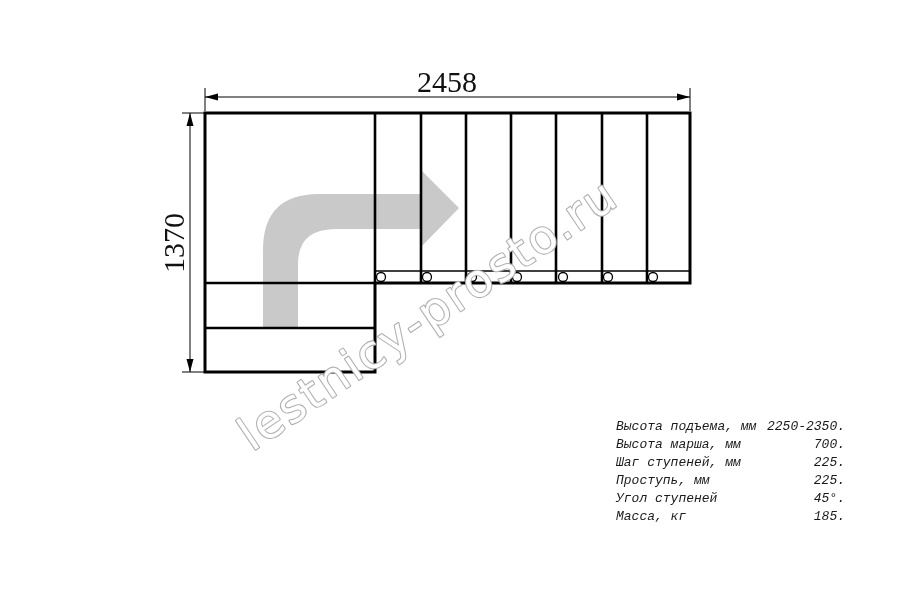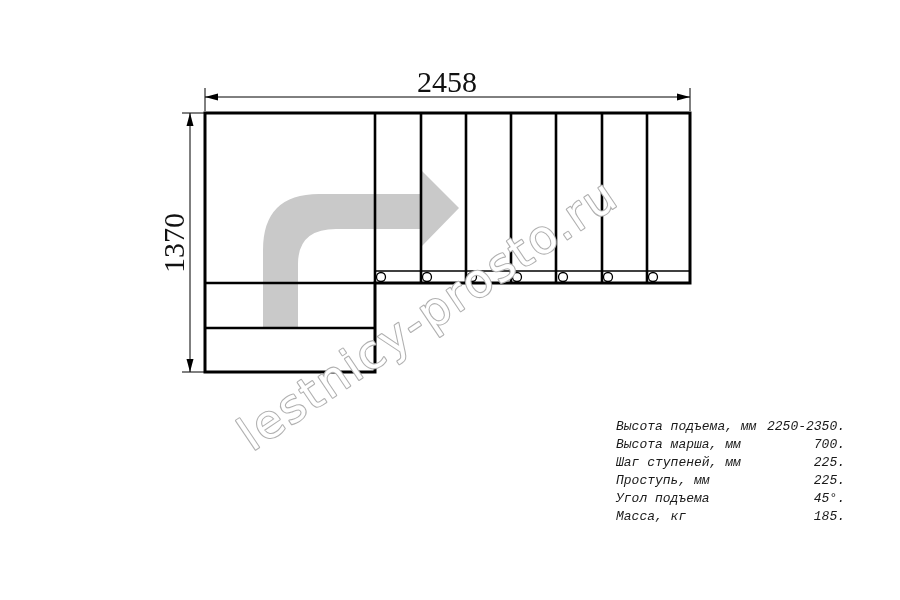--- a/index.html
+++ b/index.html
@@ -128,21 +128,21 @@
     </div>
     <div class="spec-row">
       <span class="label">Шаг ступеней, мм</span>
       <span class="value">225.</span>
     </div>
     <div class="spec-row">
       <span class="label">Проступь, мм</span>
       <span class="value">225.</span>
     </div>
     <div class="spec-row">
-      <span class="label">Угол подъема</span>
+      <span class="label">Угол ступеней</span>
       <span class="value">45°.</span>
     </div>
     <div class="spec-row">
       <span class="label">Масса, кг</span>
       <span class="value">185.</span>
     </div>
   </div>
 
 </div>
 

